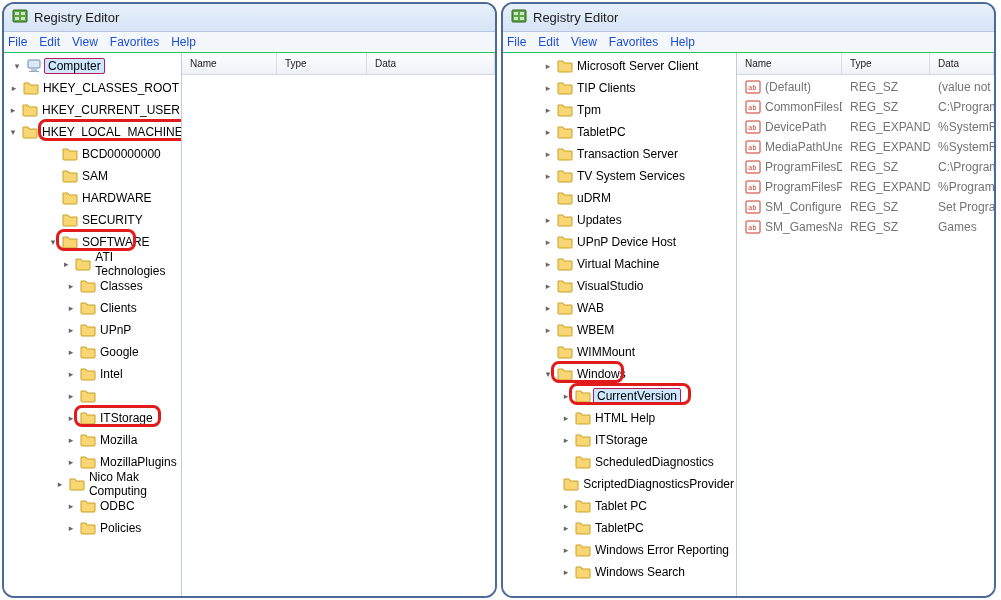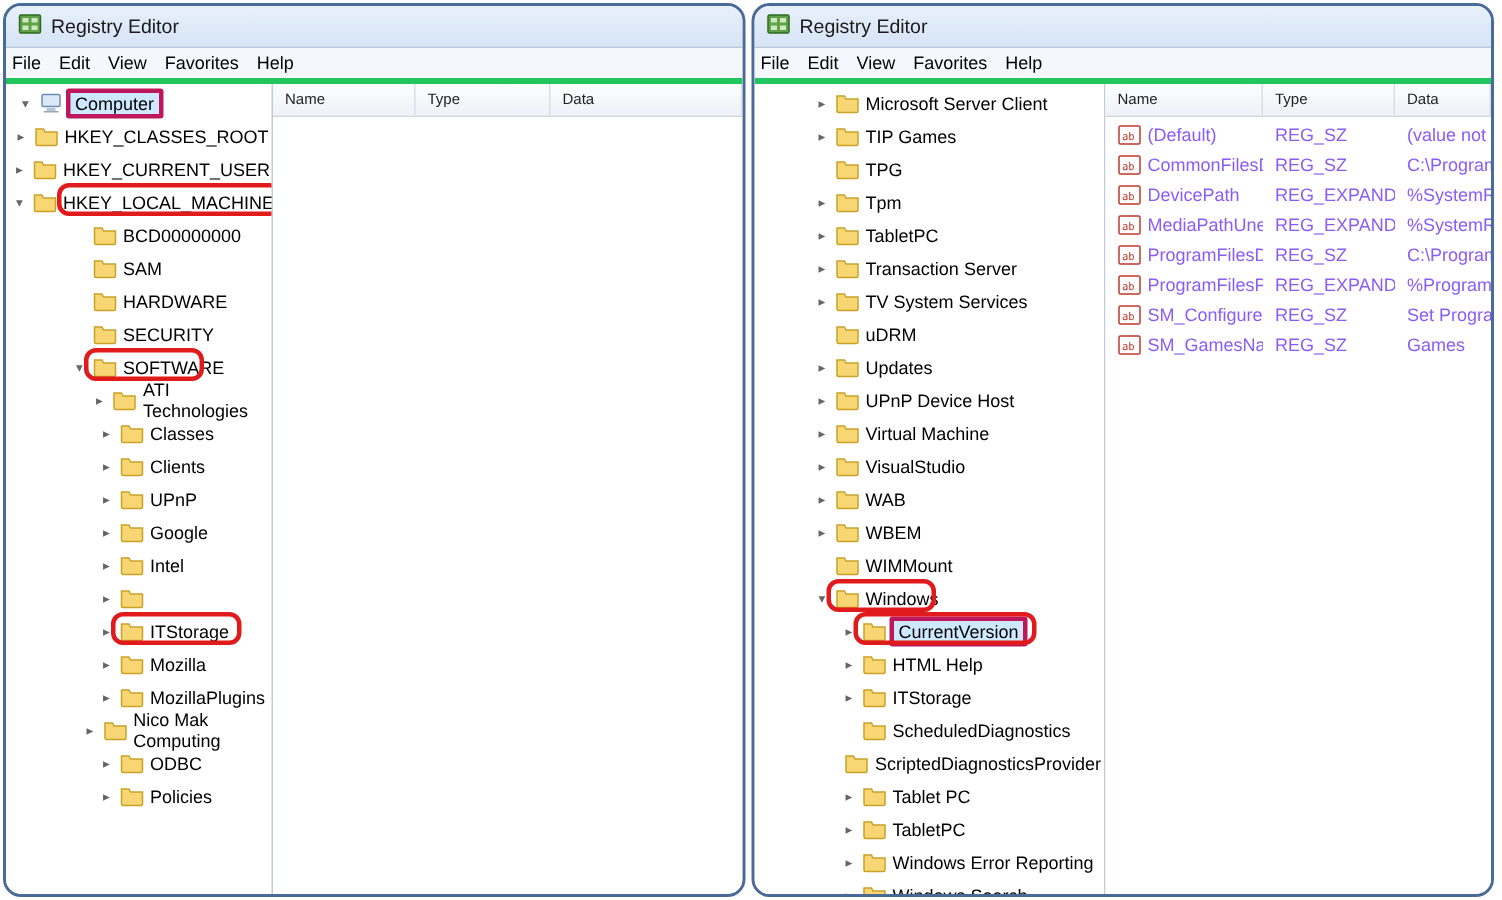--- a/index.html
+++ b/index.html
@@ -30,26 +30,26 @@
     padding: 4px 8px;
     display: flex;
     align-items: center;
     gap: 6px;
     font-size: 13px;
     color: #1a1a1a;
   }
   .titlebar svg { width: 16px; height: 16px; }
   .menubar {
     background: #f4f8fd;
-    border-bottom: 4px solid #22c55e;
+    border-bottom: 1px solid #22c55e;
     padding: 3px 4px;
     display: flex;
     gap: 12px;
     font-size: 12px;
-    color: #000000;
+    color: #1d4ed8;
   }
   .menubar span { cursor: default; }
   .workspace {
     flex: 1;
     display: flex;
     overflow: hidden;
   }
   .tree-pane {
     border-right: 1px solid #c3cbd6;
     overflow: hidden;
@@ -62,21 +62,21 @@
   .tree-item {
     display: flex;
     align-items: center;
     height: 22px;
     gap: 2px;
     cursor: default;
     position: relative;
   }
   .tree-item.selected .label {
     background: #cde8ff;
-    border: 3px solid #be185d;
+    border: 1px solid #be185d;
     border-radius: 2px;
     padding: 0 3px;
   }
   .expander {
     width: 14px;
     height: 14px;
     display: inline-flex;
     align-items: center;
     justify-content: center;
     color: #666;
@@ -111,21 +111,21 @@
   .values-header > div {
     padding: 5px 8px;
     border-right: 1px solid #d8dee6;
   }
   .values-body { padding: 2px 0; }
   .value-row {
     display: flex;
     align-items: center;
     height: 20px;
     font-size: 12px;
-    color: #8b5cf6;
+    color: #737373;
   }
   .value-row > div { padding: 0 8px; white-space: nowrap; overflow: hidden; text-overflow: clip; }
   .col-name { display: flex; align-items: center; gap: 4px; }
   .window.left .col-name { width: 95px; }
   .window.left .col-type { width: 90px; }
   .window.left .col-data { flex: 1; }
   .window.right .values-header .col-name,
   .window.right .value-row .col-name { width: 105px; }
   .window.right .values-header .col-type,
   .window.right .value-row .col-type { width: 88px; }
@@ -426,31 +426,21 @@
           <span class="label">Microsoft Server Client</span>
         </div>
         <div class="tree-item">
           <span class="indent" style="width: 36px;"></span>
           <span class="expander">▸</span>
           <span class="folder-icon">
             <svg viewBox="0 0 16 16">
               <path d="M1 3h5l1 2h8v8a1 1 0 0 1-1 1H2a1 1 0 0 1-1-1z" fill="#f7d673" stroke="#c9a227"></path>
             </svg>
           </span>
-          <span class="label">TIP Games</span>
-        </div>
-        <div class="tree-item">
-          <span class="indent" style="width: 36px;"></span>
-          <span class="expander"></span>
-          <span class="folder-icon">
-            <svg viewBox="0 0 16 16">
-              <path d="M1 3h5l1 2h8v8a1 1 0 0 1-1 1H2a1 1 0 0 1-1-1z" fill="#f7d673" stroke="#c9a227"></path>
-            </svg>
-          </span>
-          <span class="label">TPG</span>
+          <span class="label">TIP Clients</span>
         </div>
         <div class="tree-item">
           <span class="indent" style="width: 36px;"></span>
           <span class="expander">▸</span>
           <span class="folder-icon">
             <svg viewBox="0 0 16 16">
               <path d="M1 3h5l1 2h8v8a1 1 0 0 1-1 1H2a1 1 0 0 1-1-1z" fill="#f7d673" stroke="#c9a227"></path>
             </svg>
           </span>
           <span class="label">Tpm</span>

